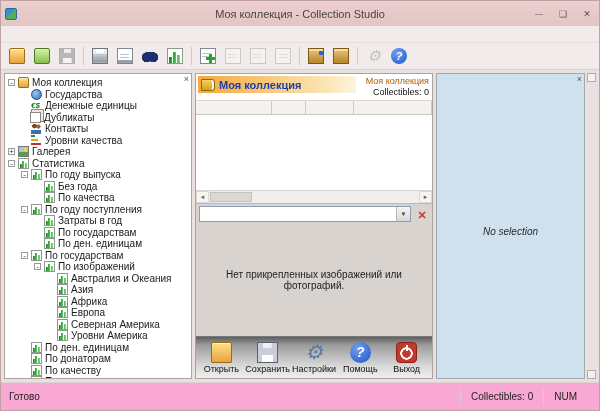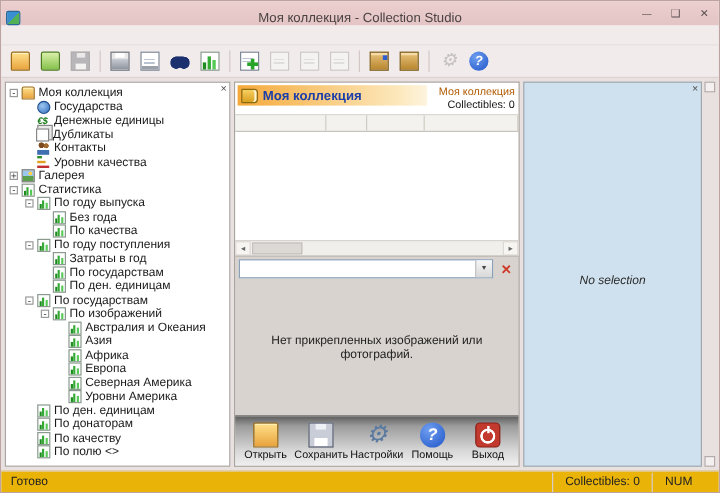--- a/index.html
+++ b/index.html
@@ -1,20 +1,20 @@
 <!DOCTYPE html>
 <html><head>
 <meta charset="utf-8">
 <style>
   * { margin:0; padding:0; box-sizing:border-box; }
   body { font-family:"Liberation Sans", sans-serif; background:#fff; }
   .window { width:600px; height:411px; border:1px solid #bfa3a3; display:flex; flex-direction:column; background:#f1eceb; overflow:hidden; }
 
   
-  .titlebar { height:20px; background:linear-gradient(#eccfcf,#e4c4c4); display:flex; align-items:flex-end; position:relative; flex:0 0 auto; }
+  .titlebar { height:25px; background:linear-gradient(#eccfcf,#e4c4c4); display:flex; align-items:center; position:relative; flex:0 0 auto; }
   .app-icon { width:12px; height:12px; margin-left:4px; border-radius:2px;
     background:linear-gradient(135deg,#3a8fd0 50%,#54b054 50%); border:1px solid #2a6a9a; }
   .win-title { position:absolute; left:0; right:0; text-align:center; font-size:11px; color:#4a4242; }
   .win-controls { margin-left:auto; display:flex; align-items:center; height:100%; }
   .wbtn { width:24px; height:100%; display:flex; align-items:center; justify-content:center; color:#5a5050; font-size:10px; }
   .wbtn.min::before{content:"—"; font-size:8px;}
   .wbtn.max::before{content:"❑"; font-size:9px;}
   .wbtn.cls::before{content:"✕"; font-size:9px;}
 
   
@@ -132,21 +132,21 @@
   .bigbtn .blabel { font-size:9px; color:#101010; white-space:nowrap; }
 
   
   .right-area { flex:1; display:flex; gap:2px; min-width:0; }
   .preview-panel { flex:1; background:#cfe1ee; border:1px solid #a0a8b0; }
   .no-selection { position:absolute; top:50%; left:0; right:0; text-align:center; font-size:10px; color:#2a2a2a;font-style:italic; }
   .vstrip { flex:0 0 9px; display:flex; flex-direction:column; justify-content:space-between; }
   .sq { width:9px; height:9px; border:1px solid #b4aaaa; background:#f4f0f0; }
 
   
-  .statusbar { height:18px; background:#eab308; border-top:1px solid #ddd2d1; display:flex; align-items:center; font-size:10px; color:#222; flex:0 0 auto; }
+  .statusbar { height:28px; background:#f9a8d4; border-top:1px solid #ddd2d1; display:flex; align-items:center; font-size:10px; color:#222; flex:0 0 auto; }
   .sb-ready { padding:0 8px; flex:1; }
   .sb-seg { border-left:1px solid #d8cccc; padding:0 10px; line-height:16px; white-space:nowrap; }
   .sb-grip { width:12px; }
 </style>
 </head>
 <body>
 
 <div class="window">
 
   <div class="titlebar">

